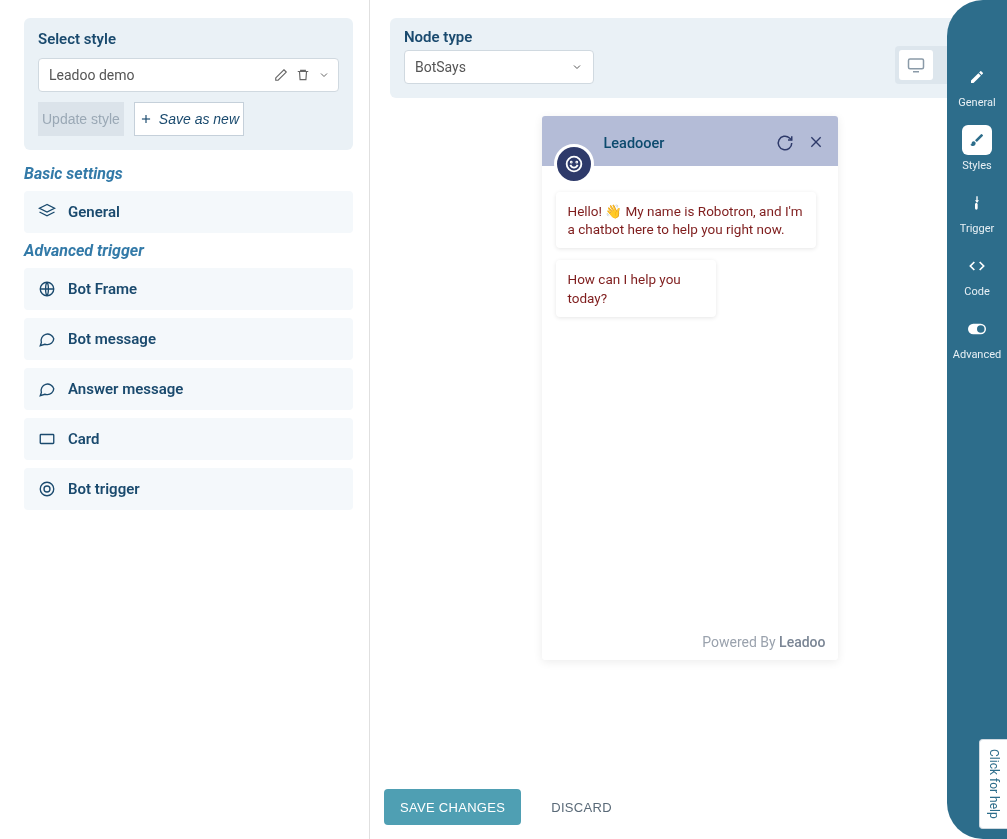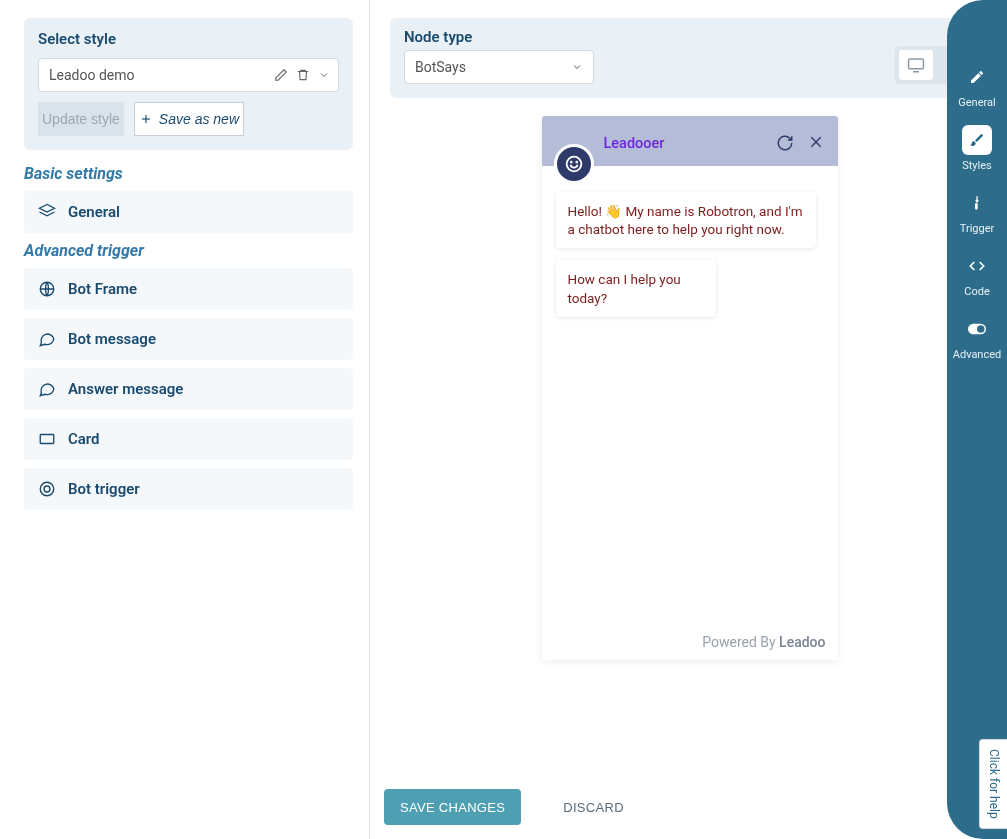--- a/index.html
+++ b/index.html
@@ -172,21 +172,21 @@
     position: relative;
   }
   .chat-header {
     background: #b4bcd7;
     height: 50px;
     border-radius: 3px 3px 0 0;
     display: flex;
     align-items: center;
     padding: 4px 14px 0 62px;
     position: relative;
-    color: #6d28d9;
+    color: #0c4a6e;
   }
   .chat-header-title { flex: 1; font-weight: 500; font-size: 14.5px;}
   .chat-header-actions { display: flex; gap: 14px; }
   .chat-header-actions .hico { cursor: pointer; color: #2e3a6a; }
   .avatar {
     position: absolute;
     left: 12px;
     top: 28px;
     width: 40px;
     height: 40px;
@@ -224,21 +224,21 @@
 
   
   .bottom-actions {
     position: absolute;
     left: 370px;
     right: 60px;
     bottom: 0;
     height: 64px;
     display: flex;
     align-items: center;
-    gap: 42px;
+    gap: 30px;
     padding-left: 14px;
     background: #fff;
   }
   .btn-save {
     background: #4f9fb3;
     color: #fff;
     border: none;
     height: 36px;
     padding: 0 16px;
     border-radius: 4px;

